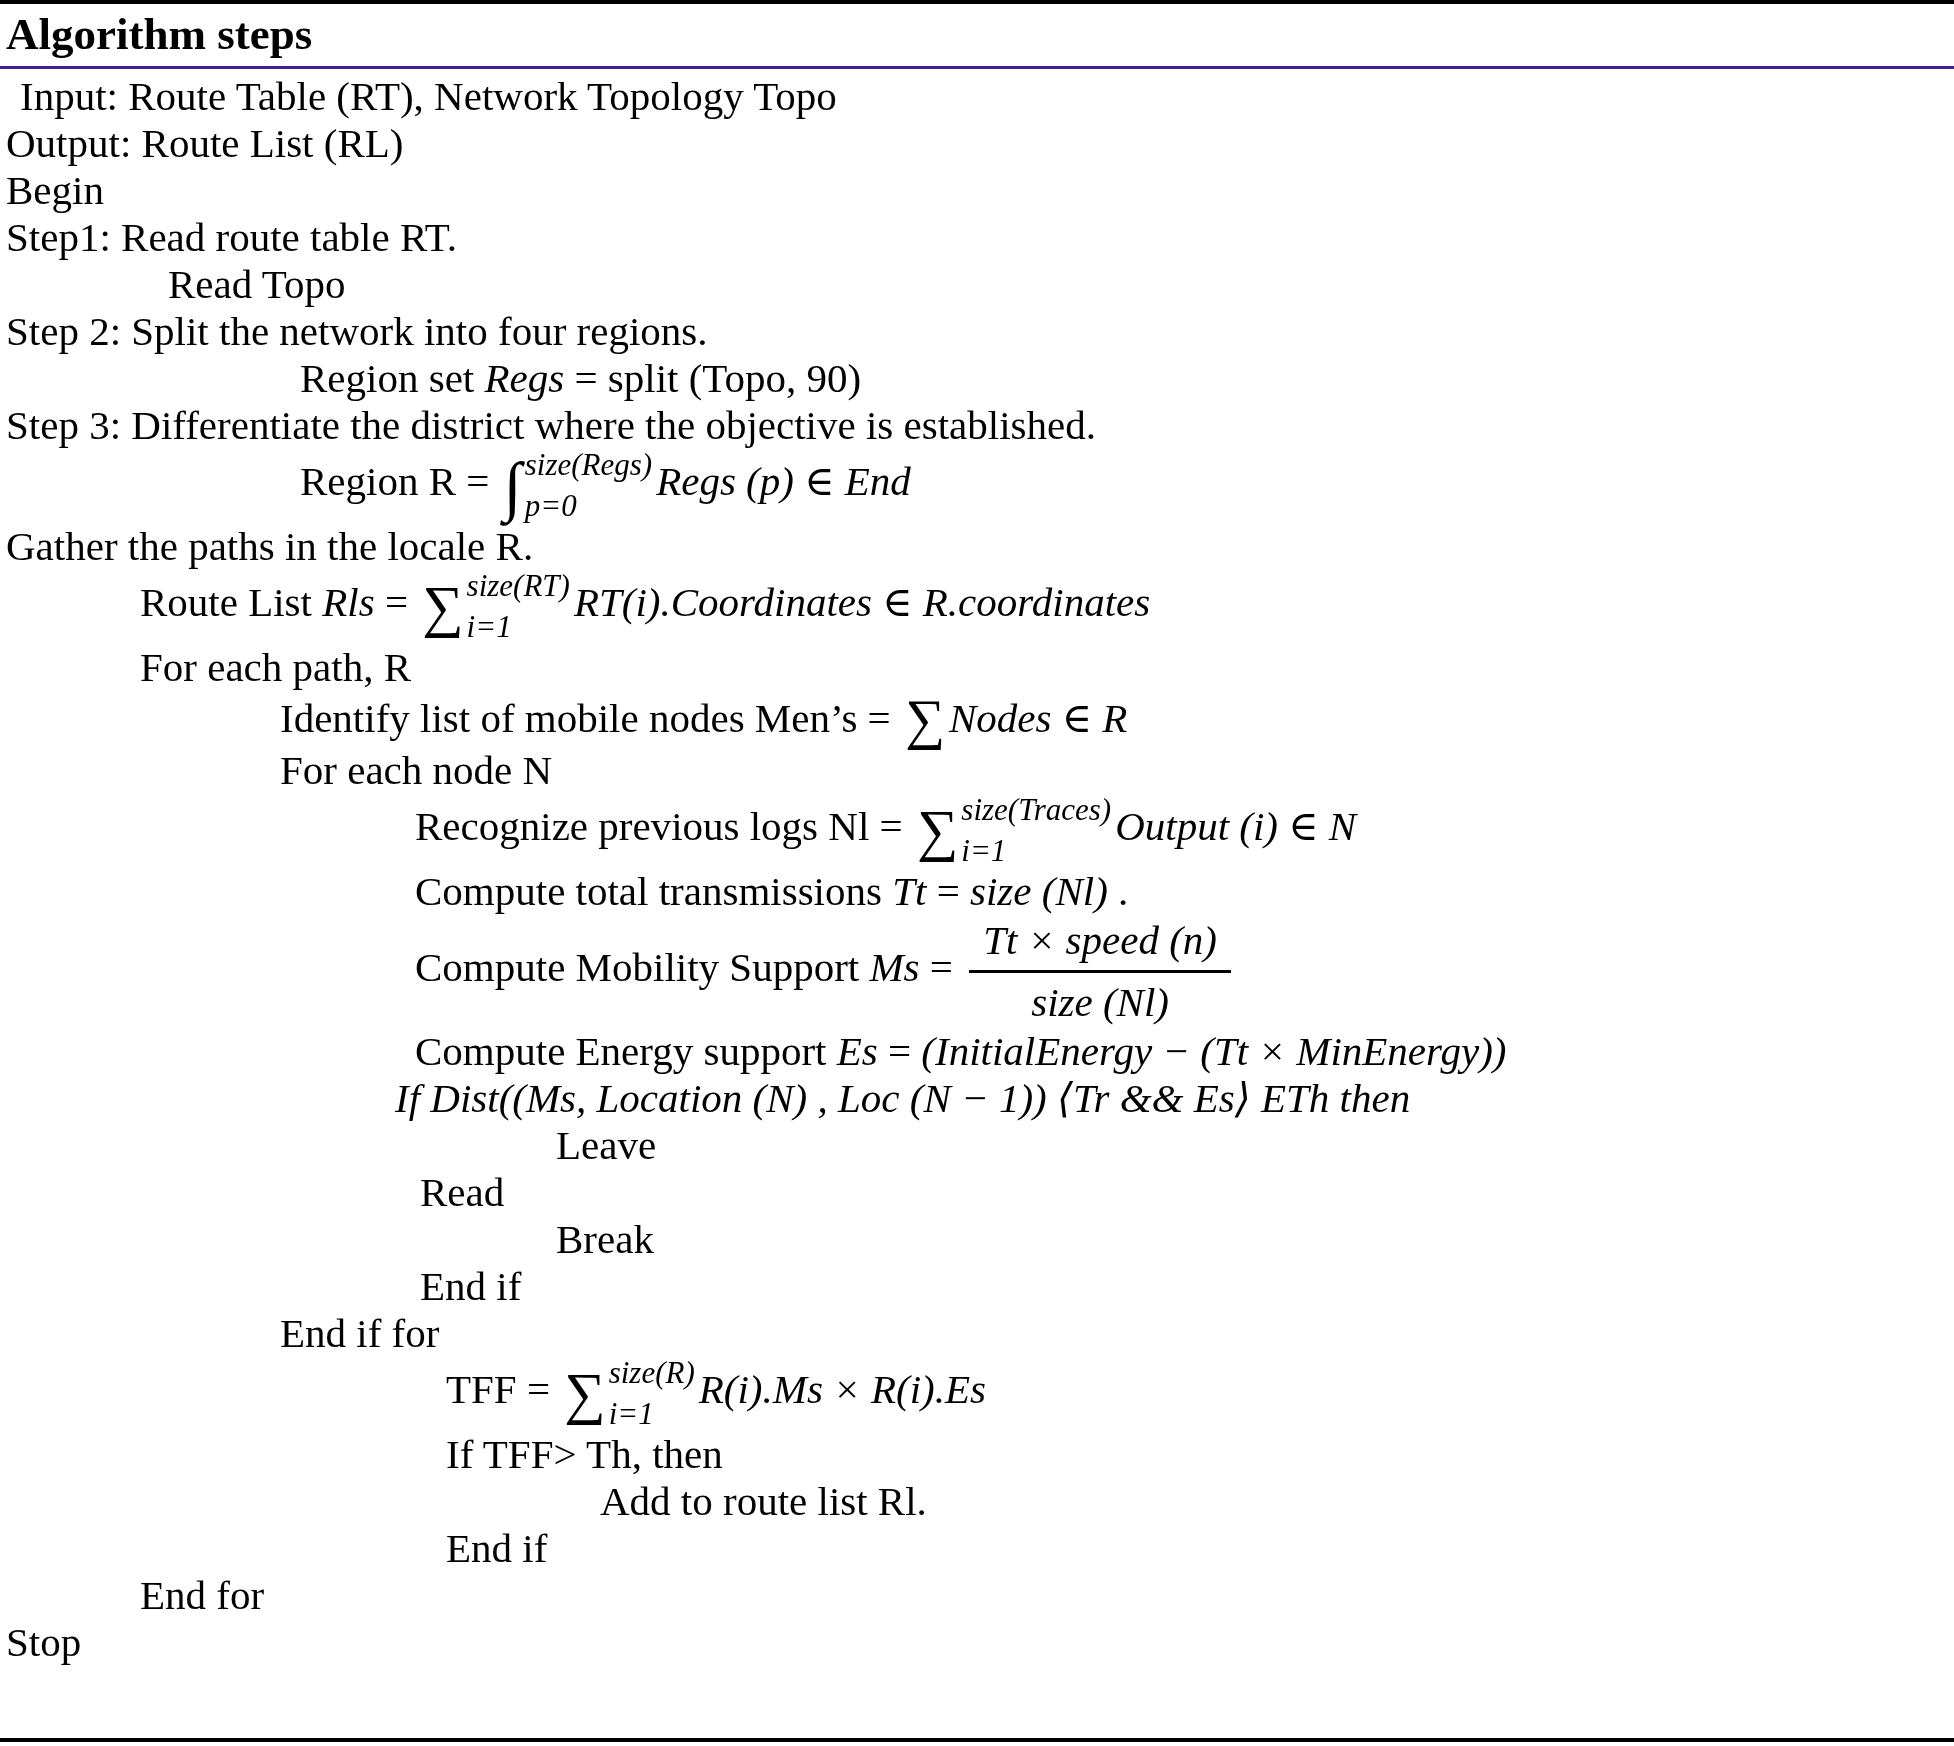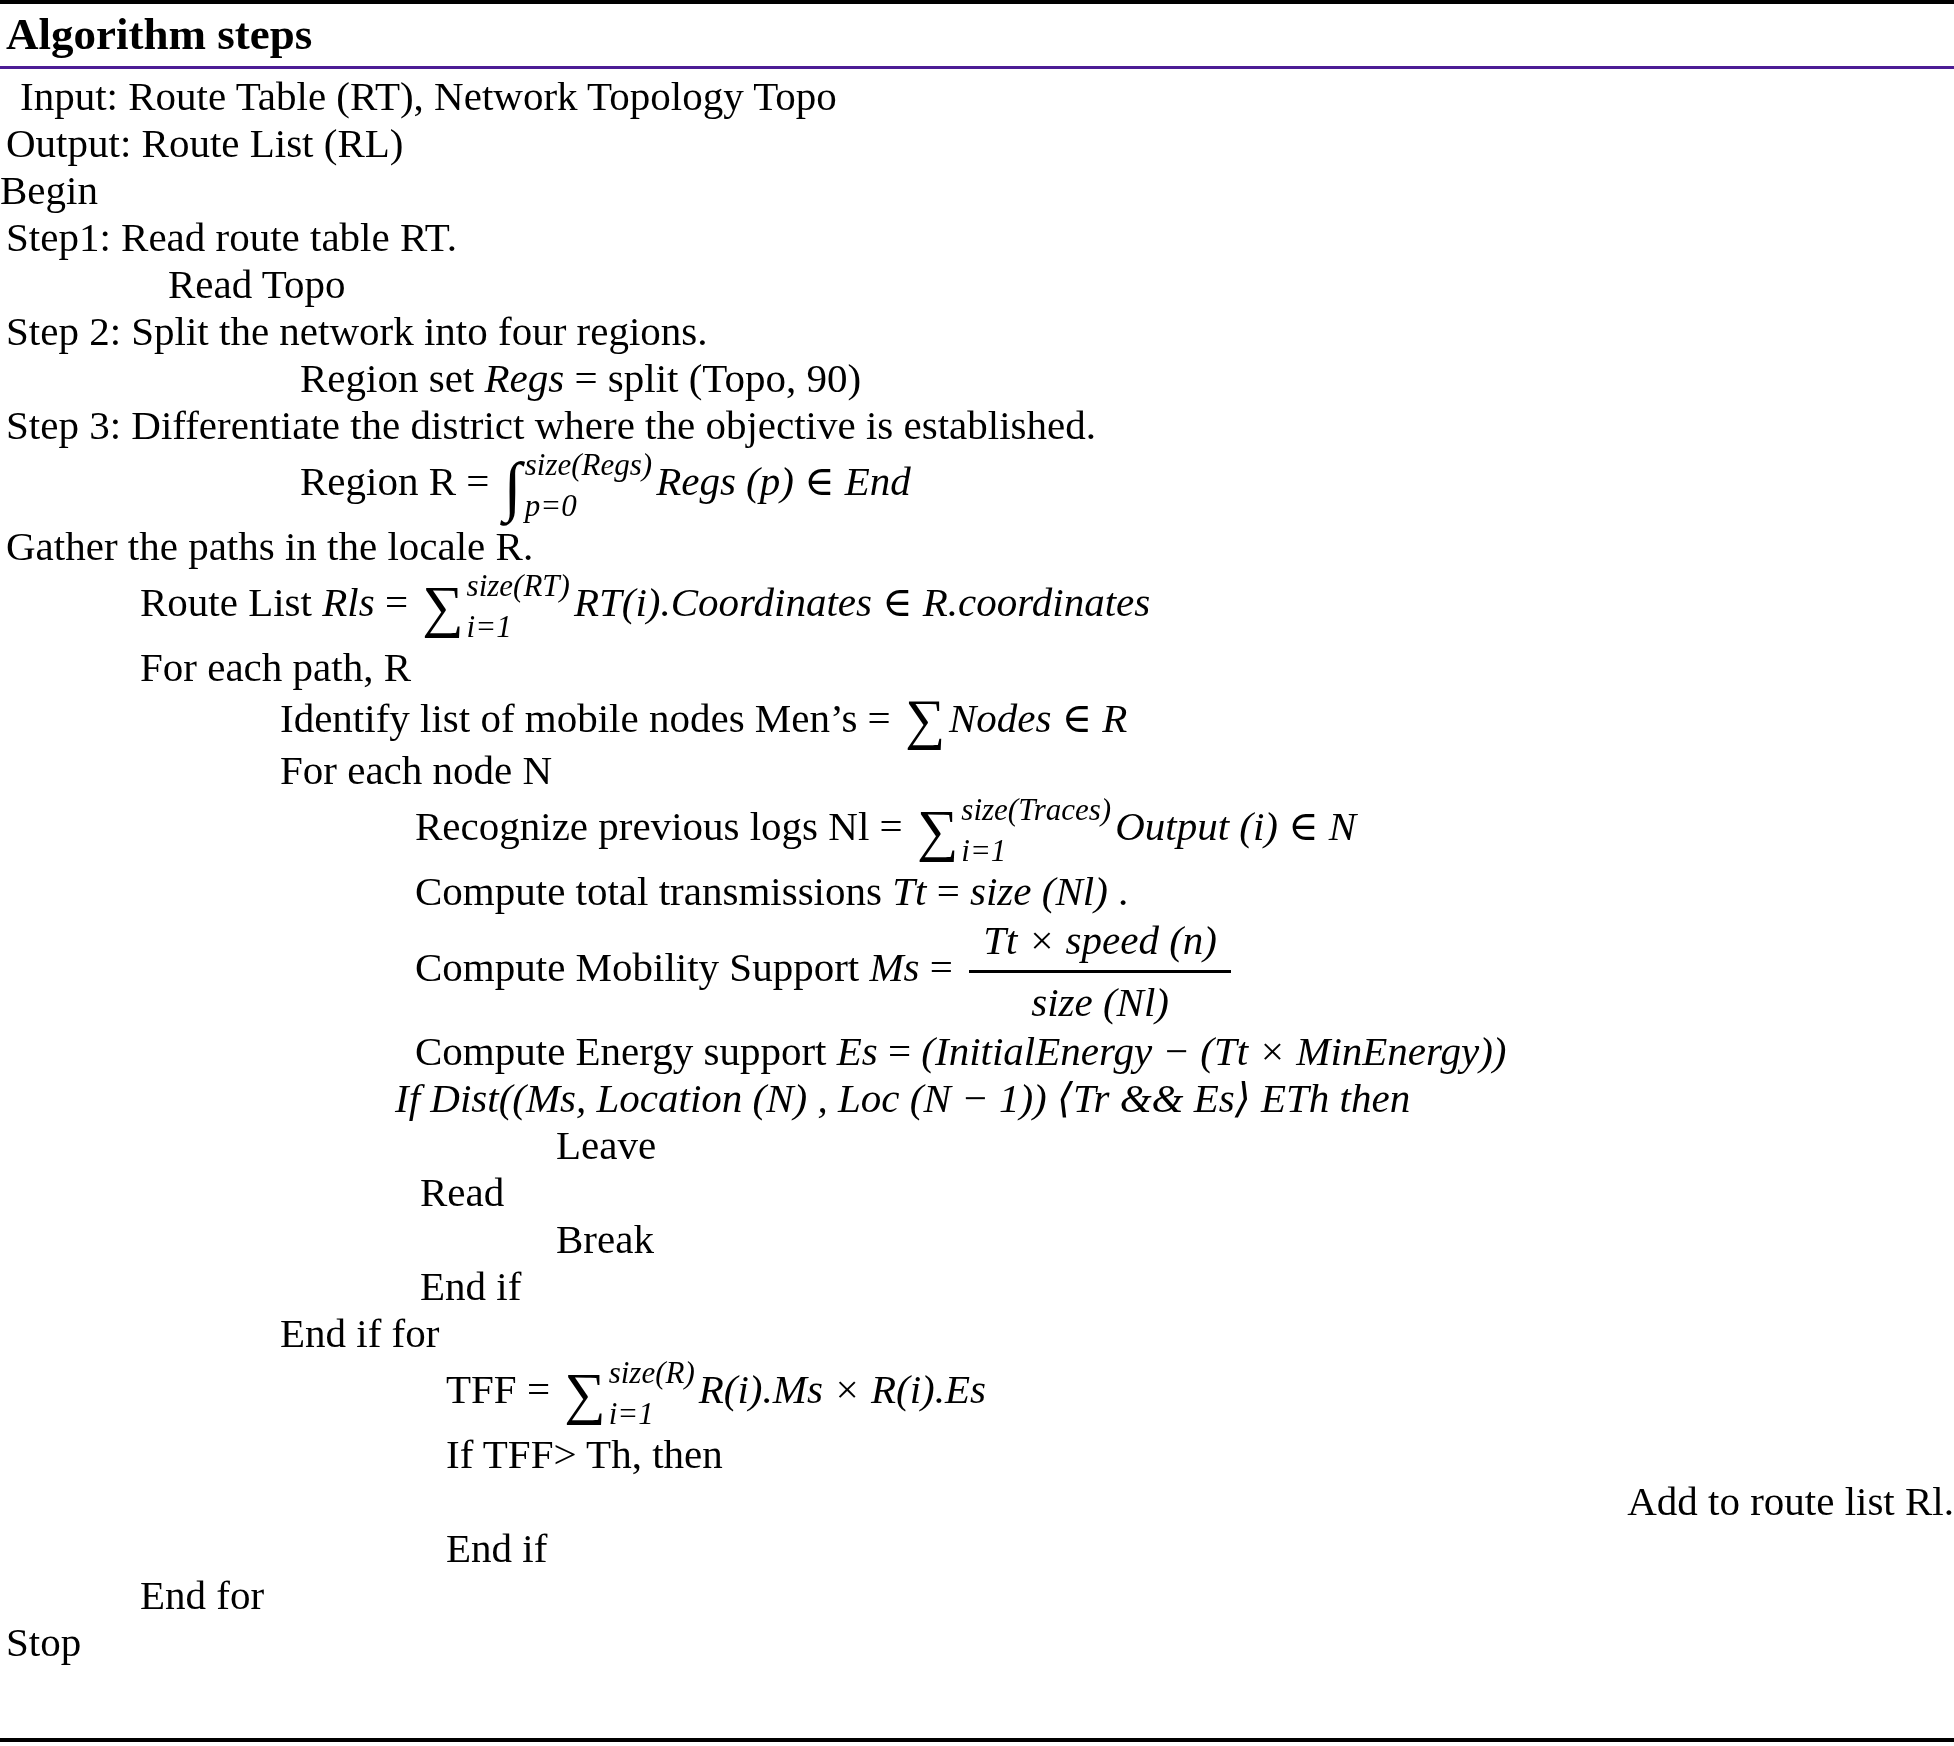--- a/index.html
+++ b/index.html
@@ -86,21 +86,21 @@
   }
 </style>
 </head>
 <body>
 
 <div class="algo-table">
   <div class="algo-header">Algorithm steps</div>
   <div class="algo-body">
       <div class="line" style="padding-left: 20px;"><span class="txt">Input: Route Table (RT), Network Topology Topo</span></div>
       <div class="line" style="padding-left: 6px;"><span class="txt">Output: Route List (RL)</span></div>
-      <div class="line" style=""><span class="txt">Begin</span></div>
+      <div class="line" style="padding-left: 6px;"><span class="txt">Begin</span></div>
       <div class="line" style="padding-left: 6px;"><span class="txt">Step1: Read route table RT.</span></div>
       <div class="line" style="padding-left: 168px;"><span class="txt">Read Topo</span></div>
       <div class="line" style="padding-left: 6px;"><span class="txt">Step 2: Split the network into four regions.</span></div>
       <div class="line" style="padding-left: 300px;"><span class="txt">Region set </span><span class="it">Regs</span><span class="txt"> = split (Topo, 90)</span></div>
       <div class="line" style="padding-left: 6px;"><span class="txt">Step 3: Differentiate the district where the objective is established.</span></div>
       <div class="line" style="padding-left: 300px;"><span class="txt">Region R = </span><span class="op int">
           <span class="opsym">∫</span>
           <span class="lims">
             <span class="up">size(Regs)</span>
             <span class="lo">p=0</span>
@@ -134,18 +134,18 @@
       <div class="line" style="padding-left: 420px;"><span class="txt">End if</span></div>
       <div class="line" style="padding-left: 280px;"><span class="txt">End if for</span></div>
       <div class="line" style="padding-left: 446px;"><span class="txt">TFF = </span><span class="op sum">
           <span class="opsym">∑</span>
           <span class="lims">
             <span class="up">size(R)</span>
             <span class="lo">i=1</span>
           </span>
         </span><span class="it">R(i).Ms × R(i).Es</span></div>
       <div class="line" style="padding-left: 446px;"><span class="txt">If TFF&gt; Th, then</span></div>
-      <div class="line" style="padding-left: 600px; text-align: right;"><span class="txt">Add to route list Rl.</span></div>
+      <div class="line" style="padding-left: 600px;"><span class="txt">Add to route list Rl.</span></div>
       <div class="line" style="padding-left: 446px;"><span class="txt">End if</span></div>
       <div class="line" style="padding-left: 140px;"><span class="txt">End for</span></div>
       <div class="line" style="padding-left: 6px;"><span class="txt">Stop</span></div>
     </div>
 </div>
 
 </body></html>

